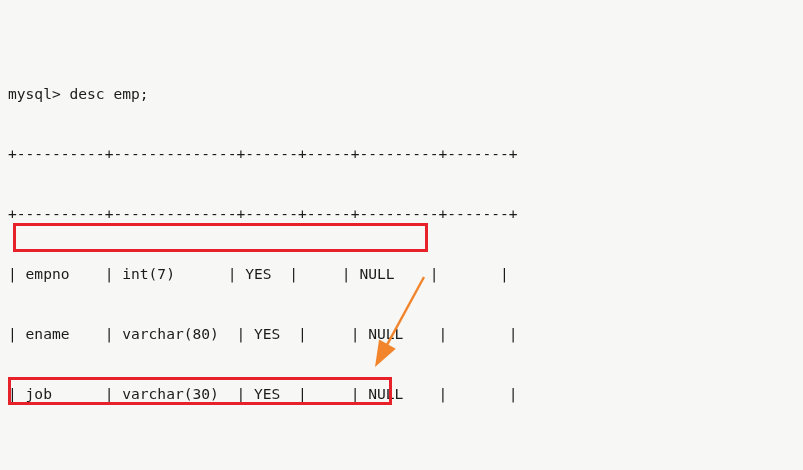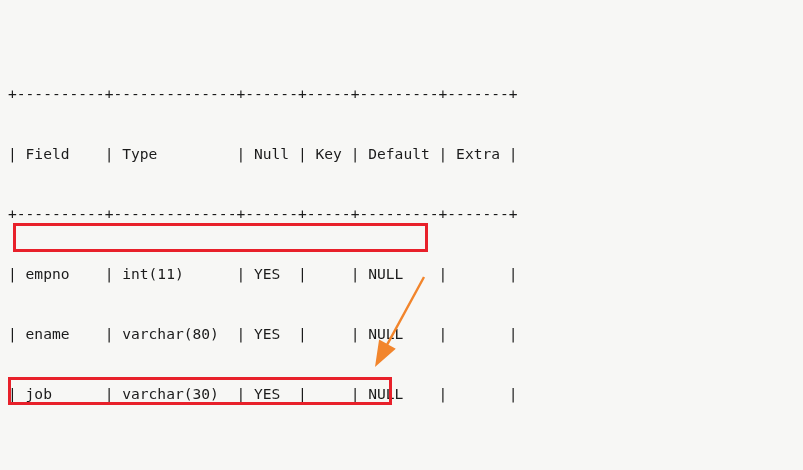--- a/index.html
+++ b/index.html
@@ -62,24 +62,24 @@
   }
 </style>
 </head>
 <body>
 
 <div id="screen">
 
   <div id="console">
 
     
+    <div class="line">mysql&gt; desc emp;</div>
     <div class="line">+----------+--------------+------+-----+---------+-------+</div>
-    <div class="line">| Field    | Type         | Null | Key | Default | Extra |</div>
     <div class="line">+----------+--------------+------+-----+---------+-------+</div>
-    <div class="line">| empno    | int(11)      | YES  |     | NULL    |       |</div>
+    <div class="line">| empno    | int(7)      | YES  |     | NULL    |       |</div>
     <div class="line">| ename    | varchar(80)  | YES  |     | NULL    |       |</div>
     <div class="line">| job      | varchar(30)  | YES  |     | NULL    |       |</div>
     
     
     
     
     
     
     
     

